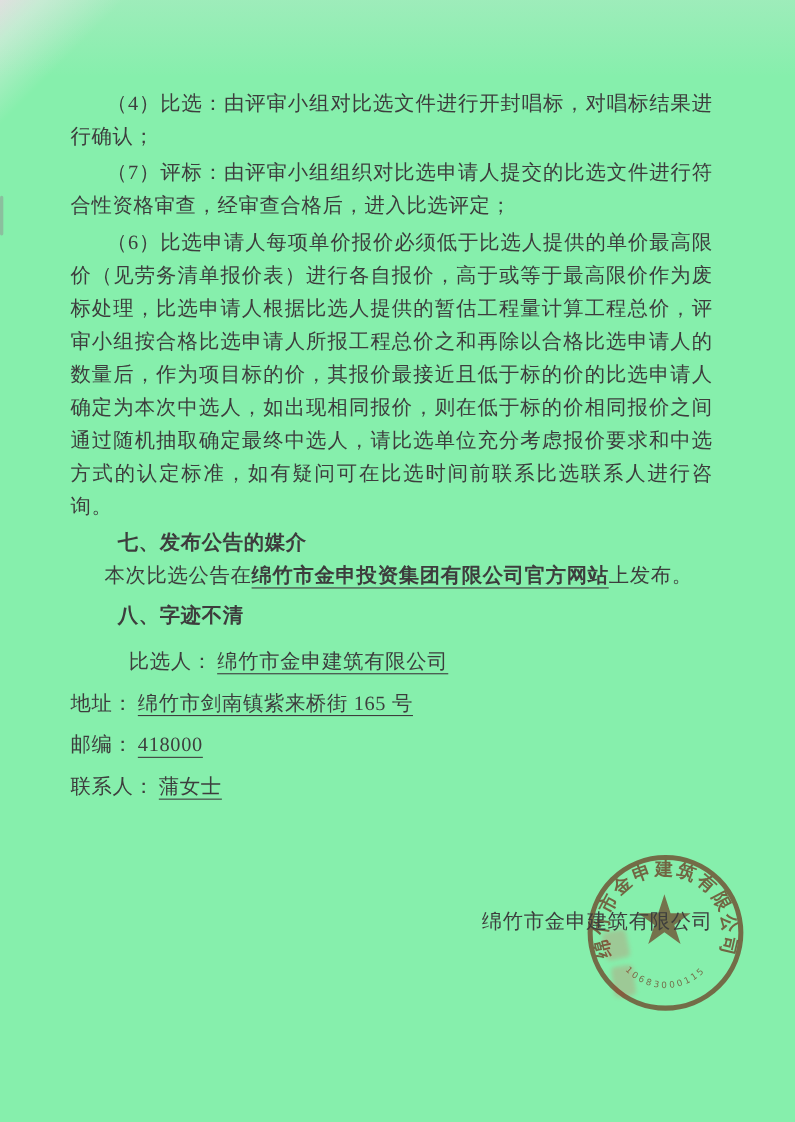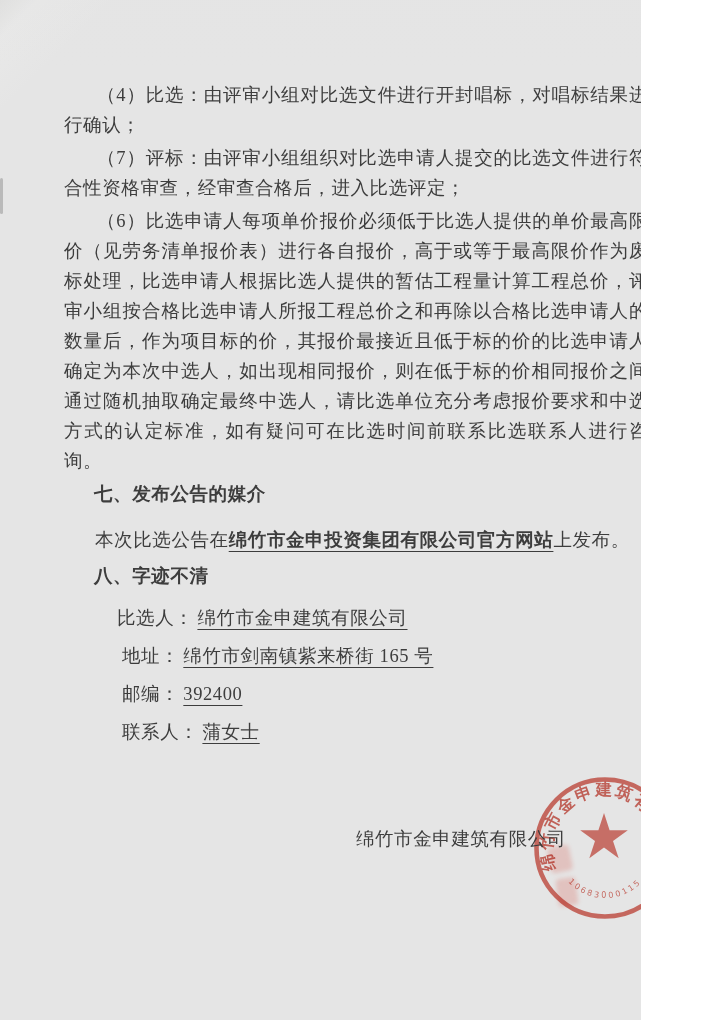--- a/index.html
+++ b/index.html
@@ -1,18 +1,18 @@
 <!DOCTYPE html>
 <html><head>
 <meta charset="utf-8">
 <style>
   html,body{margin:0;padding:0;background:#ffffff;}
   .page{
-    position:relative;width:641px;height:1020px;margin:0;
-    background:#e5e5e5;overflow:hidden;
+    position:relative;width:723px;height:1020px;margin:0;
+    background:#86efac;overflow:hidden;
     font-family:"Liberation Serif","DejaVu Serif",serif;
     color:#3d3d3d;
   }
   .corner-shade{
     position:absolute;left:0;top:0;width:150px;height:120px;
     background:linear-gradient(135deg,#dededd 0%,rgba(235,235,234,.55) 14%,rgba(250,250,250,0) 42%);
     pointer-events:none;
   }
   .top-strip{
     position:absolute;left:0;top:0;width:100%;height:70px;
@@ -23,32 +23,32 @@
     position:absolute;left:0;top:178px;width:3px;height:36px;
     background:#909090;opacity:.5;border-radius:2px;
   }
   .content{
     position:absolute;left:64px;top:80px;width:584px;
     font-size:18.5px;line-height:30px;
     text-align:justify;text-justify:inter-ideograph;
     letter-spacing:.6px;
   }
   p.body{margin:0 0 3px 0;text-indent:33px;}
-  .heading{font-weight:bold;margin-left:30px;}
+  .heading{font-weight:bold;margin-left:43px;}
   .h7{margin-top:2px;}
   .h8{margin-top:6px;}
-  .media-line{margin:16px 0 0 0;text-indent:31px;}
+  .media-line{margin:0 0 0 0;text-indent:31px;}
   .bold{font-weight:bold;}
   .uline{
     text-decoration:underline;
     text-underline-offset:5px;
     text-decoration-thickness:1.2px;
   }
   .contact{margin-top:8px;}
-  .contact-row{line-height:38px;margin-left:58px;white-space:nowrap;}
+  .contact-row{line-height:38px;white-space:nowrap;}
   .contact-row.first{margin-left:53px;}
   .contact-row .val{margin-left:4px;}
   .signature{
     position:absolute;right:75px;top:822px;z-index:3;
     font-size:18.5px;line-height:34px;letter-spacing:.6px;
     text-align:right;color:#3d3d3d;
   }
   .seal{
     position:absolute;left:533px;top:776px;width:144px;height:144px;z-index:2;
     mix-blend-mode:multiply;opacity:.9;
@@ -78,21 +78,21 @@
     <div class="heading h8">八、字迹不清</div>
 
     <div class="contact">
       <div class="contact-row first">
         <span class="lbl">比选人：</span><span class="val uline">绵竹市金申建筑有限公司</span>
       </div>
       <div class="contact-row">
         <span class="lbl">地址：</span><span class="val uline">绵竹市剑南镇紫来桥街 165 号</span>
       </div>
       <div class="contact-row">
-        <span class="lbl">邮编：</span><span class="val uline">392400</span>
+        <span class="lbl">邮编：</span><span class="val uline">418000</span>
       </div>
       <div class="contact-row">
         <span class="lbl">联系人：</span><span class="val uline">蒲女士</span>
       </div>
     </div>
   </div>
 
   <div class="signature">
     <div>绵竹市金申建筑有限公司</div>
   </div>

